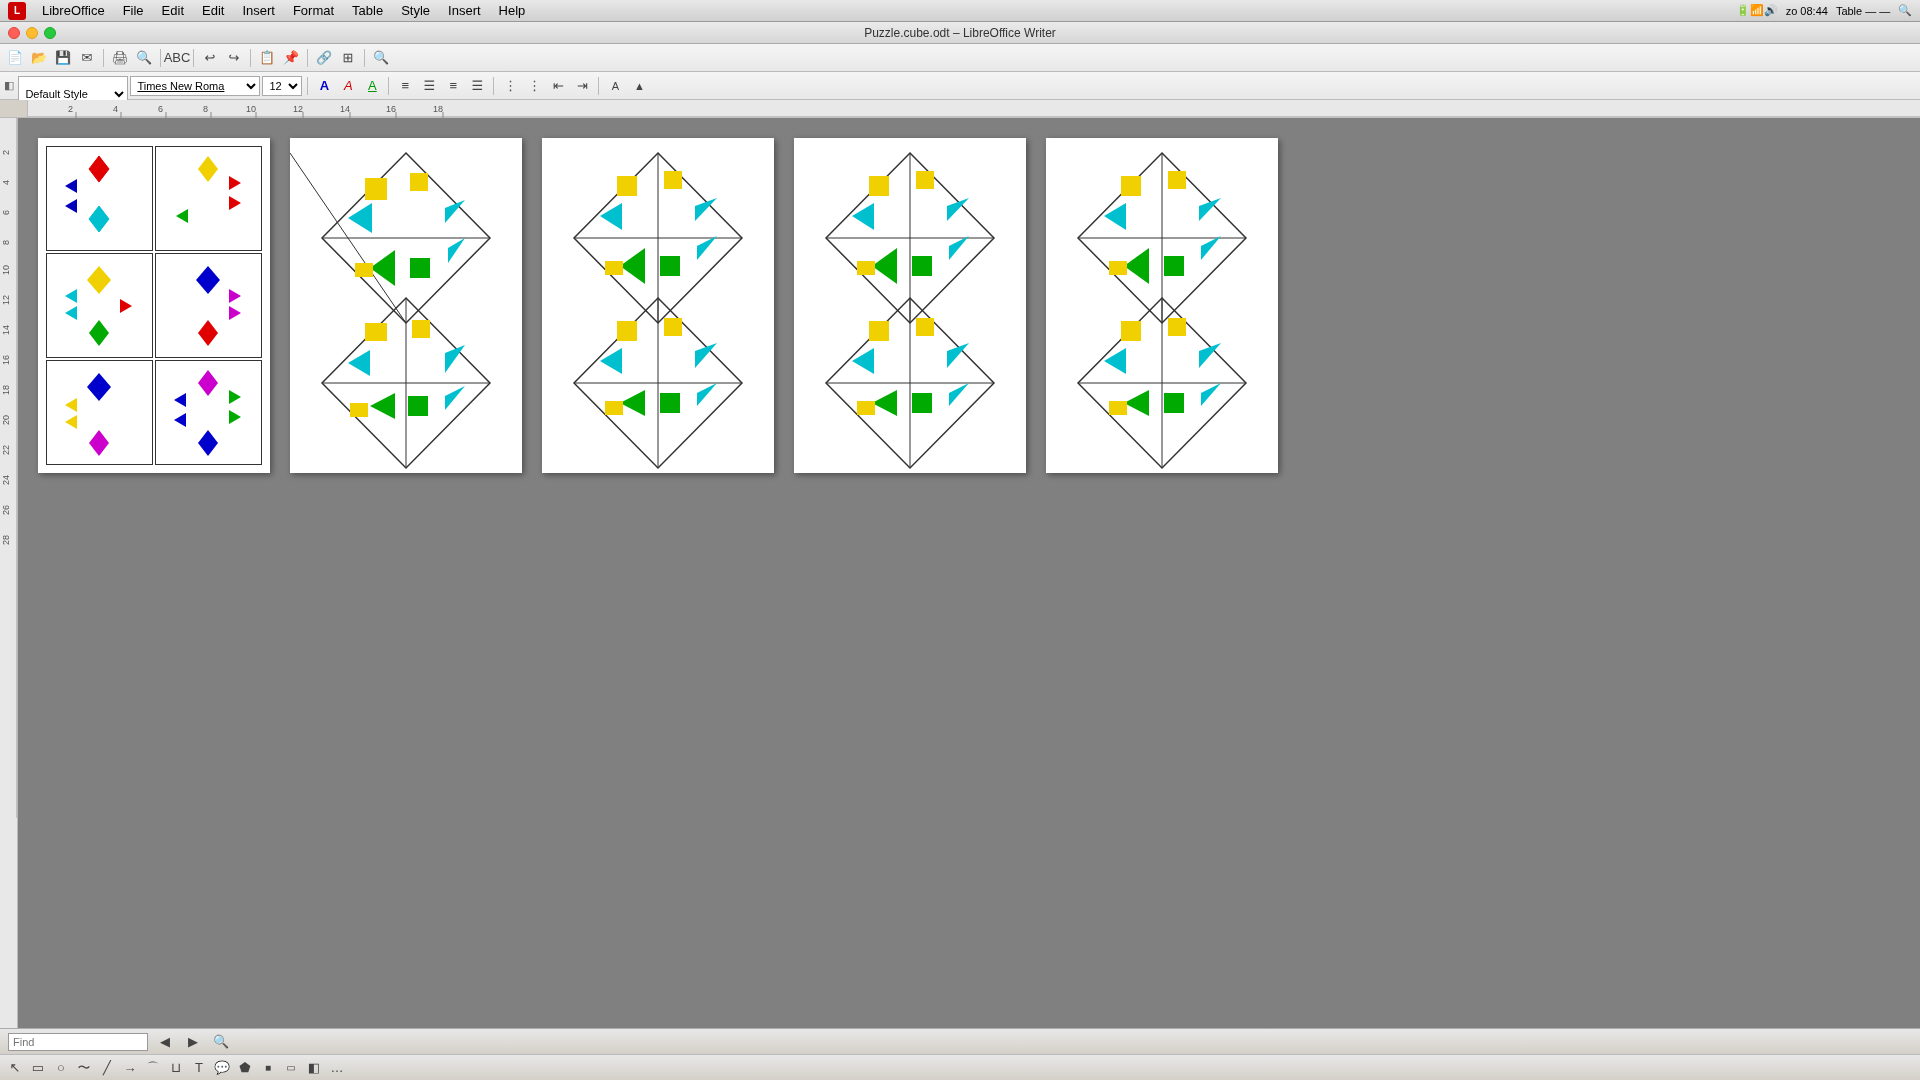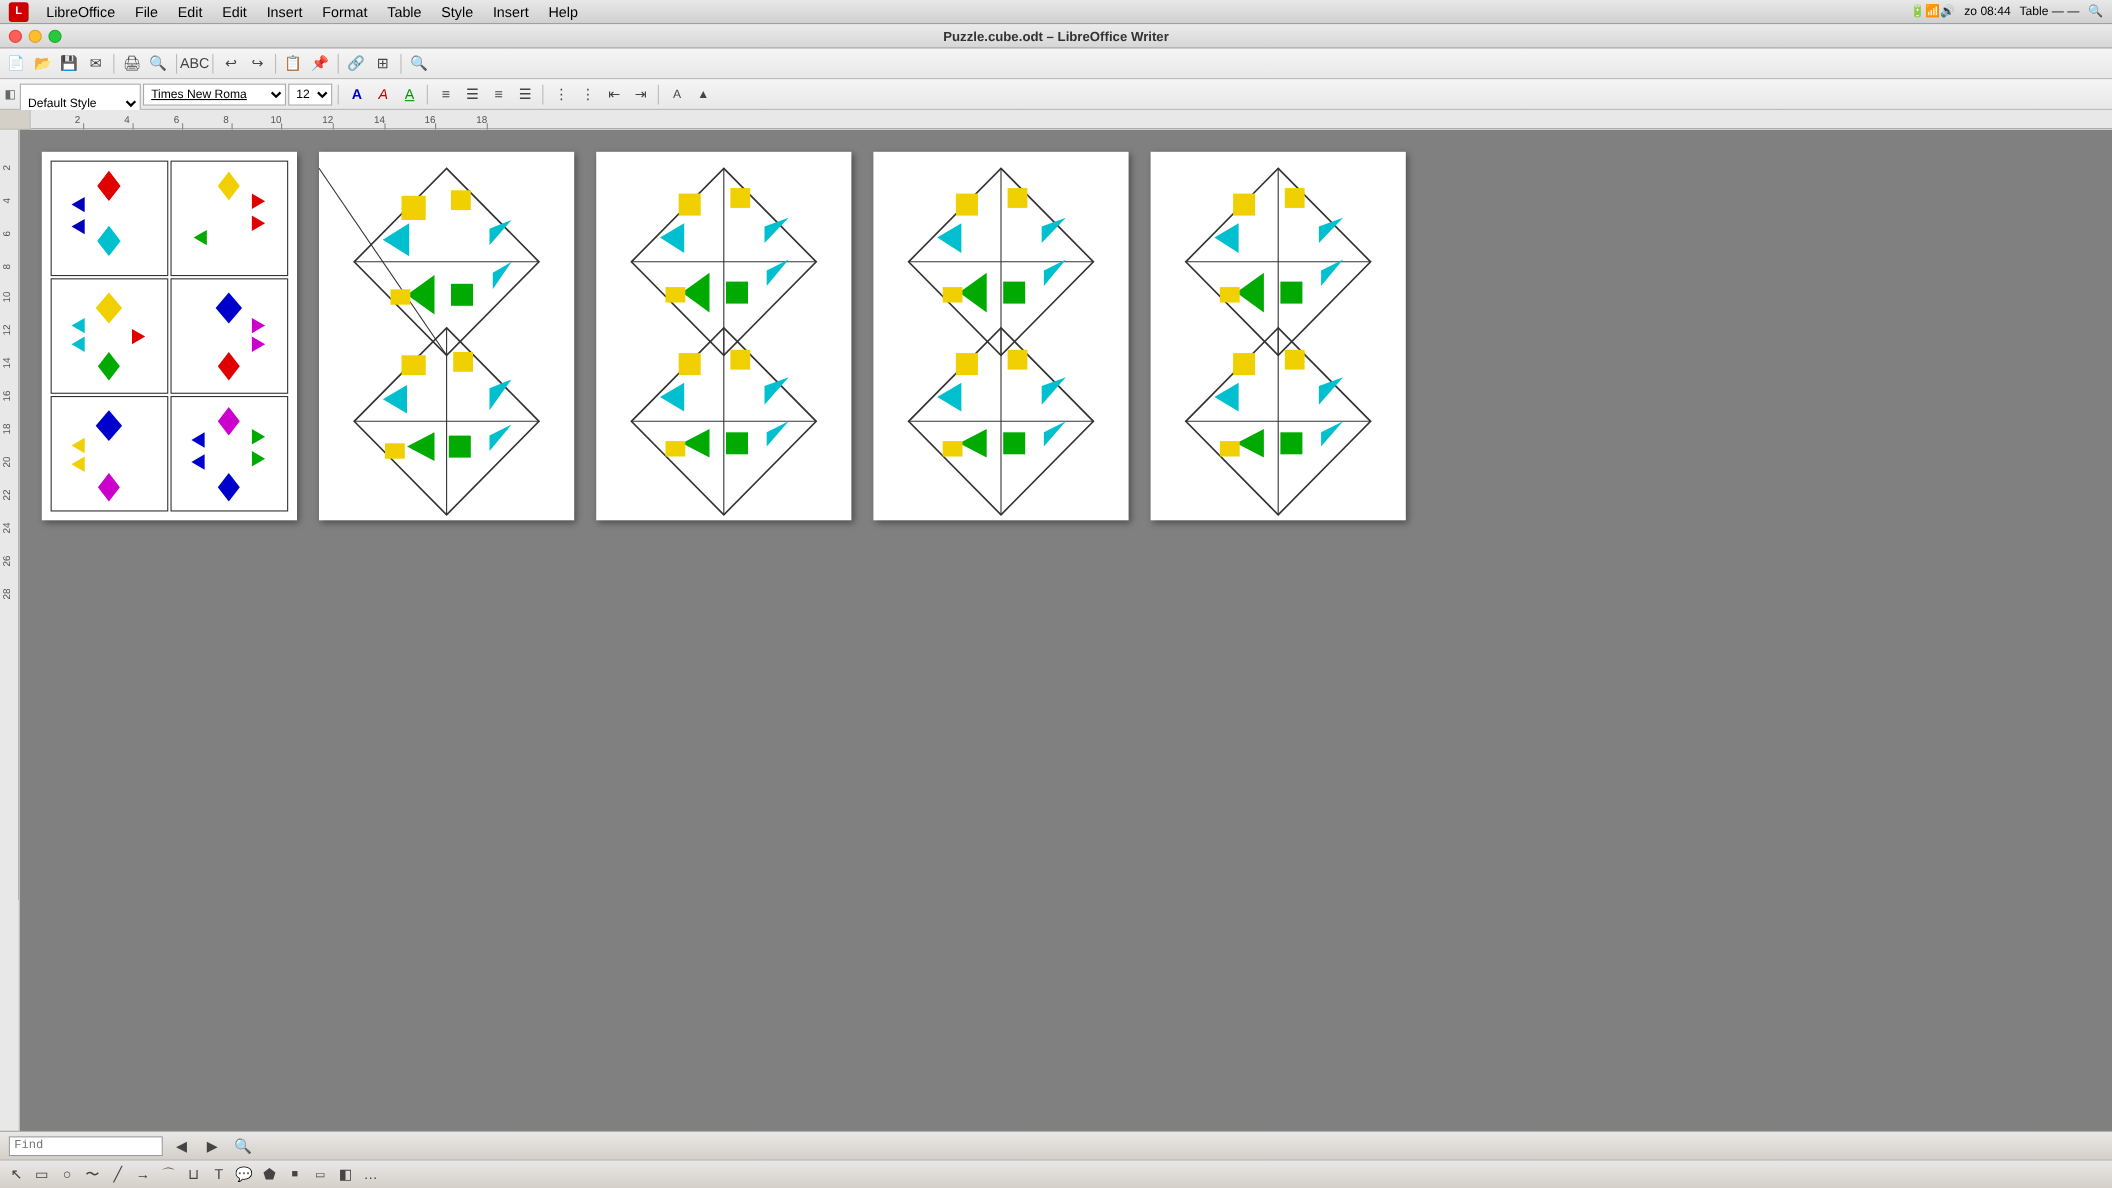--- a/index.html
+++ b/index.html
@@ -35,21 +35,21 @@
       display: flex; align-items: center; gap: 8px; font-size: 11px;
     }
     .window-title-bar {
       height: 22px;
       background: linear-gradient(to bottom, #ebebeb, #d6d6d6);
       display: flex;
       align-items: center;
       justify-content: center;
       border-bottom: 1px solid #aaa;
       font-size: 12px;
-      font-weight: bold;
+      font-weight: normal;
       color: #333;
       position: relative;
     }
     .window-title-bar .traffic-lights {
       position: absolute; left: 8px; display: flex; gap: 6px; align-items: center;
     }
     .traffic-light { width: 12px; height: 12px; border-radius: 50%; }
     .tl-red { background: #ff5f57; border: 1px solid #e0443e; }
     .tl-yellow { background: #ffbd2e; border: 1px solid #dea123; }
     .tl-green { background: #28c940; border: 1px solid #1aab29; }
@@ -172,21 +172,20 @@
       align-items: center;
       padding: 0 8px;
       gap: 6px;
     }
     .find-input {
       width: 140px; height: 18px;
       border: 1px solid #999;
       background: white;
       padding: 1px 4px;
       font-size: 11px;
-      font-family: Liberation Mono, monospace;
     }
 
     
     svg { overflow: visible; }
 
     
     #draw-toolbar {
       height: 26px;
       background: linear-gradient(to bottom, #e8e8e8, #d4d0c8);
       border-top: 1px solid #bbb;

